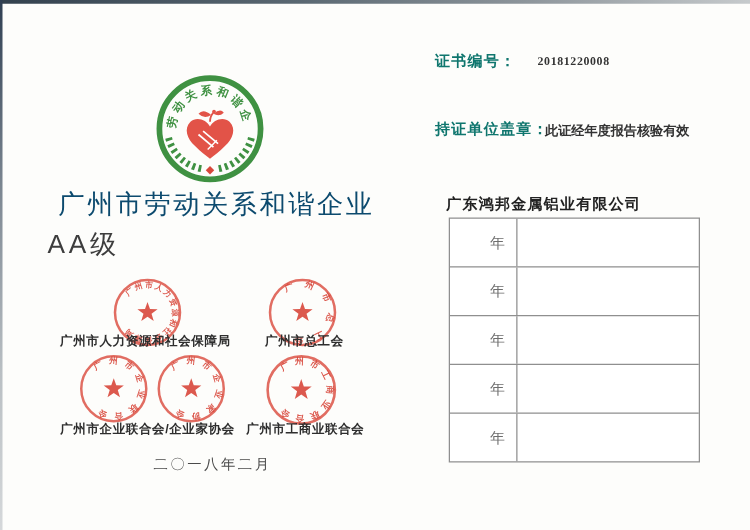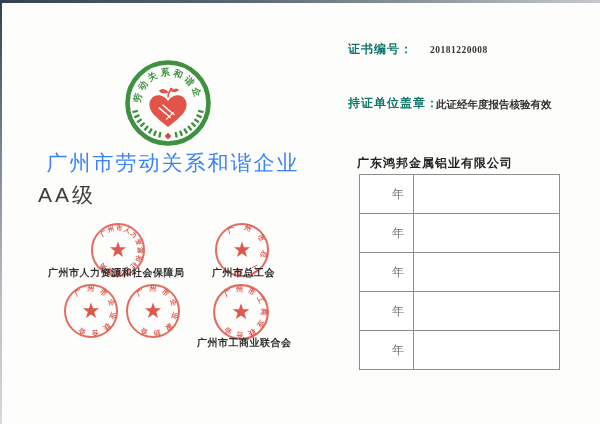--- a/index.html
+++ b/index.html
@@ -9,21 +9,21 @@
     box-shadow:0 0 4px rgba(0,0,0,.25);
   }
   .strip-top{position:absolute;top:0;left:0;width:600px;height:3px;
     background:linear-gradient(90deg,#33414e 0%,#5a6872 40%,#8d959b 70%,#c6cacc 100%);}
   .strip-left{position:absolute;top:0;left:0;width:2px;height:424px;
     background:linear-gradient(180deg,#2f3f52 0%,#7b8691 35%,#b9bfc3 70%,#d5d8da 100%);}
 
   
   .emblem{position:absolute;left:122px;top:57px;width:92px;height:92px;}
   .title1{position:absolute;left:38px;top:149px;width:270px;text-align:center;
-    font-size:21px;letter-spacing:2px;color:#3b82f6;font-weight:500;}
+    font-size:21px;letter-spacing:2px;color:#0c4a6e;font-weight:500;}
   .title2{position:absolute;left:38px;top:181px;width:270px;text-align:left;
     font-size:21px;letter-spacing:3px;color:#3d3d3d;font-weight:500;}
   .seal{position:absolute;}
   .seal svg{display:block;width:100%;height:100%;}
   .seal-ring{fill:none;stroke:#dc5347;stroke-width:2;opacity:.85;}
   .seal-star{fill:#d8473b;opacity:.9;}
   .seal-arc-text{fill:#d8473b;font-weight:bold;opacity:.9;
     font-family:"Liberation Sans",sans-serif;}
   .seal-label{position:absolute;font-size:10px;font-weight:bold;color:#2e2e2e;
     text-align:center;letter-spacing:.5px;white-space:nowrap;}
@@ -152,22 +152,24 @@
         <defs>
             <path id="arcE" d="M -20,0 A 20,20 0 1,1 20,0 A 20,20 0 1,1 -20,0" fill="none"></path>
           </defs>
         <text class="seal-arc-text" font-size="6.8" letter-spacing="4">
           <textPath href="#arcE">广州市工商业联合会</textPath>
         </text>
       </g>
       <polygon class="seal-star" points="0,-8.5 2,-2.75 8.08,-2.63 3.23,1.05 5,6.88 0,3.4 -5,6.88 -3.23,1.05 -8.08,-2.63 -2,-2.75"></polygon>
     </svg>
   </div>
+  <div class="seal-label" style="left:48px;top:336px;width:140px;">广州市企业联合会/企业家协会</div>
   <div class="seal-label" style="left:197px;top:336px;width:84px;">广州市工商业联合会</div>
 
+  <div class="date">二〇一八年二月</div>
 
   <div class="field-label cert-no-label">证书编号：</div>
   <div class="field-value cert-no">20181220008</div>
 
   <div class="field-label holder-label">持证单位盖章：</div>
   <div class="field-value holder-name">此证经年度报告核验有效</div>
 
   <div class="note">广东鸿邦金属铝业有限公司</div>
 
   <div class="vtable">

